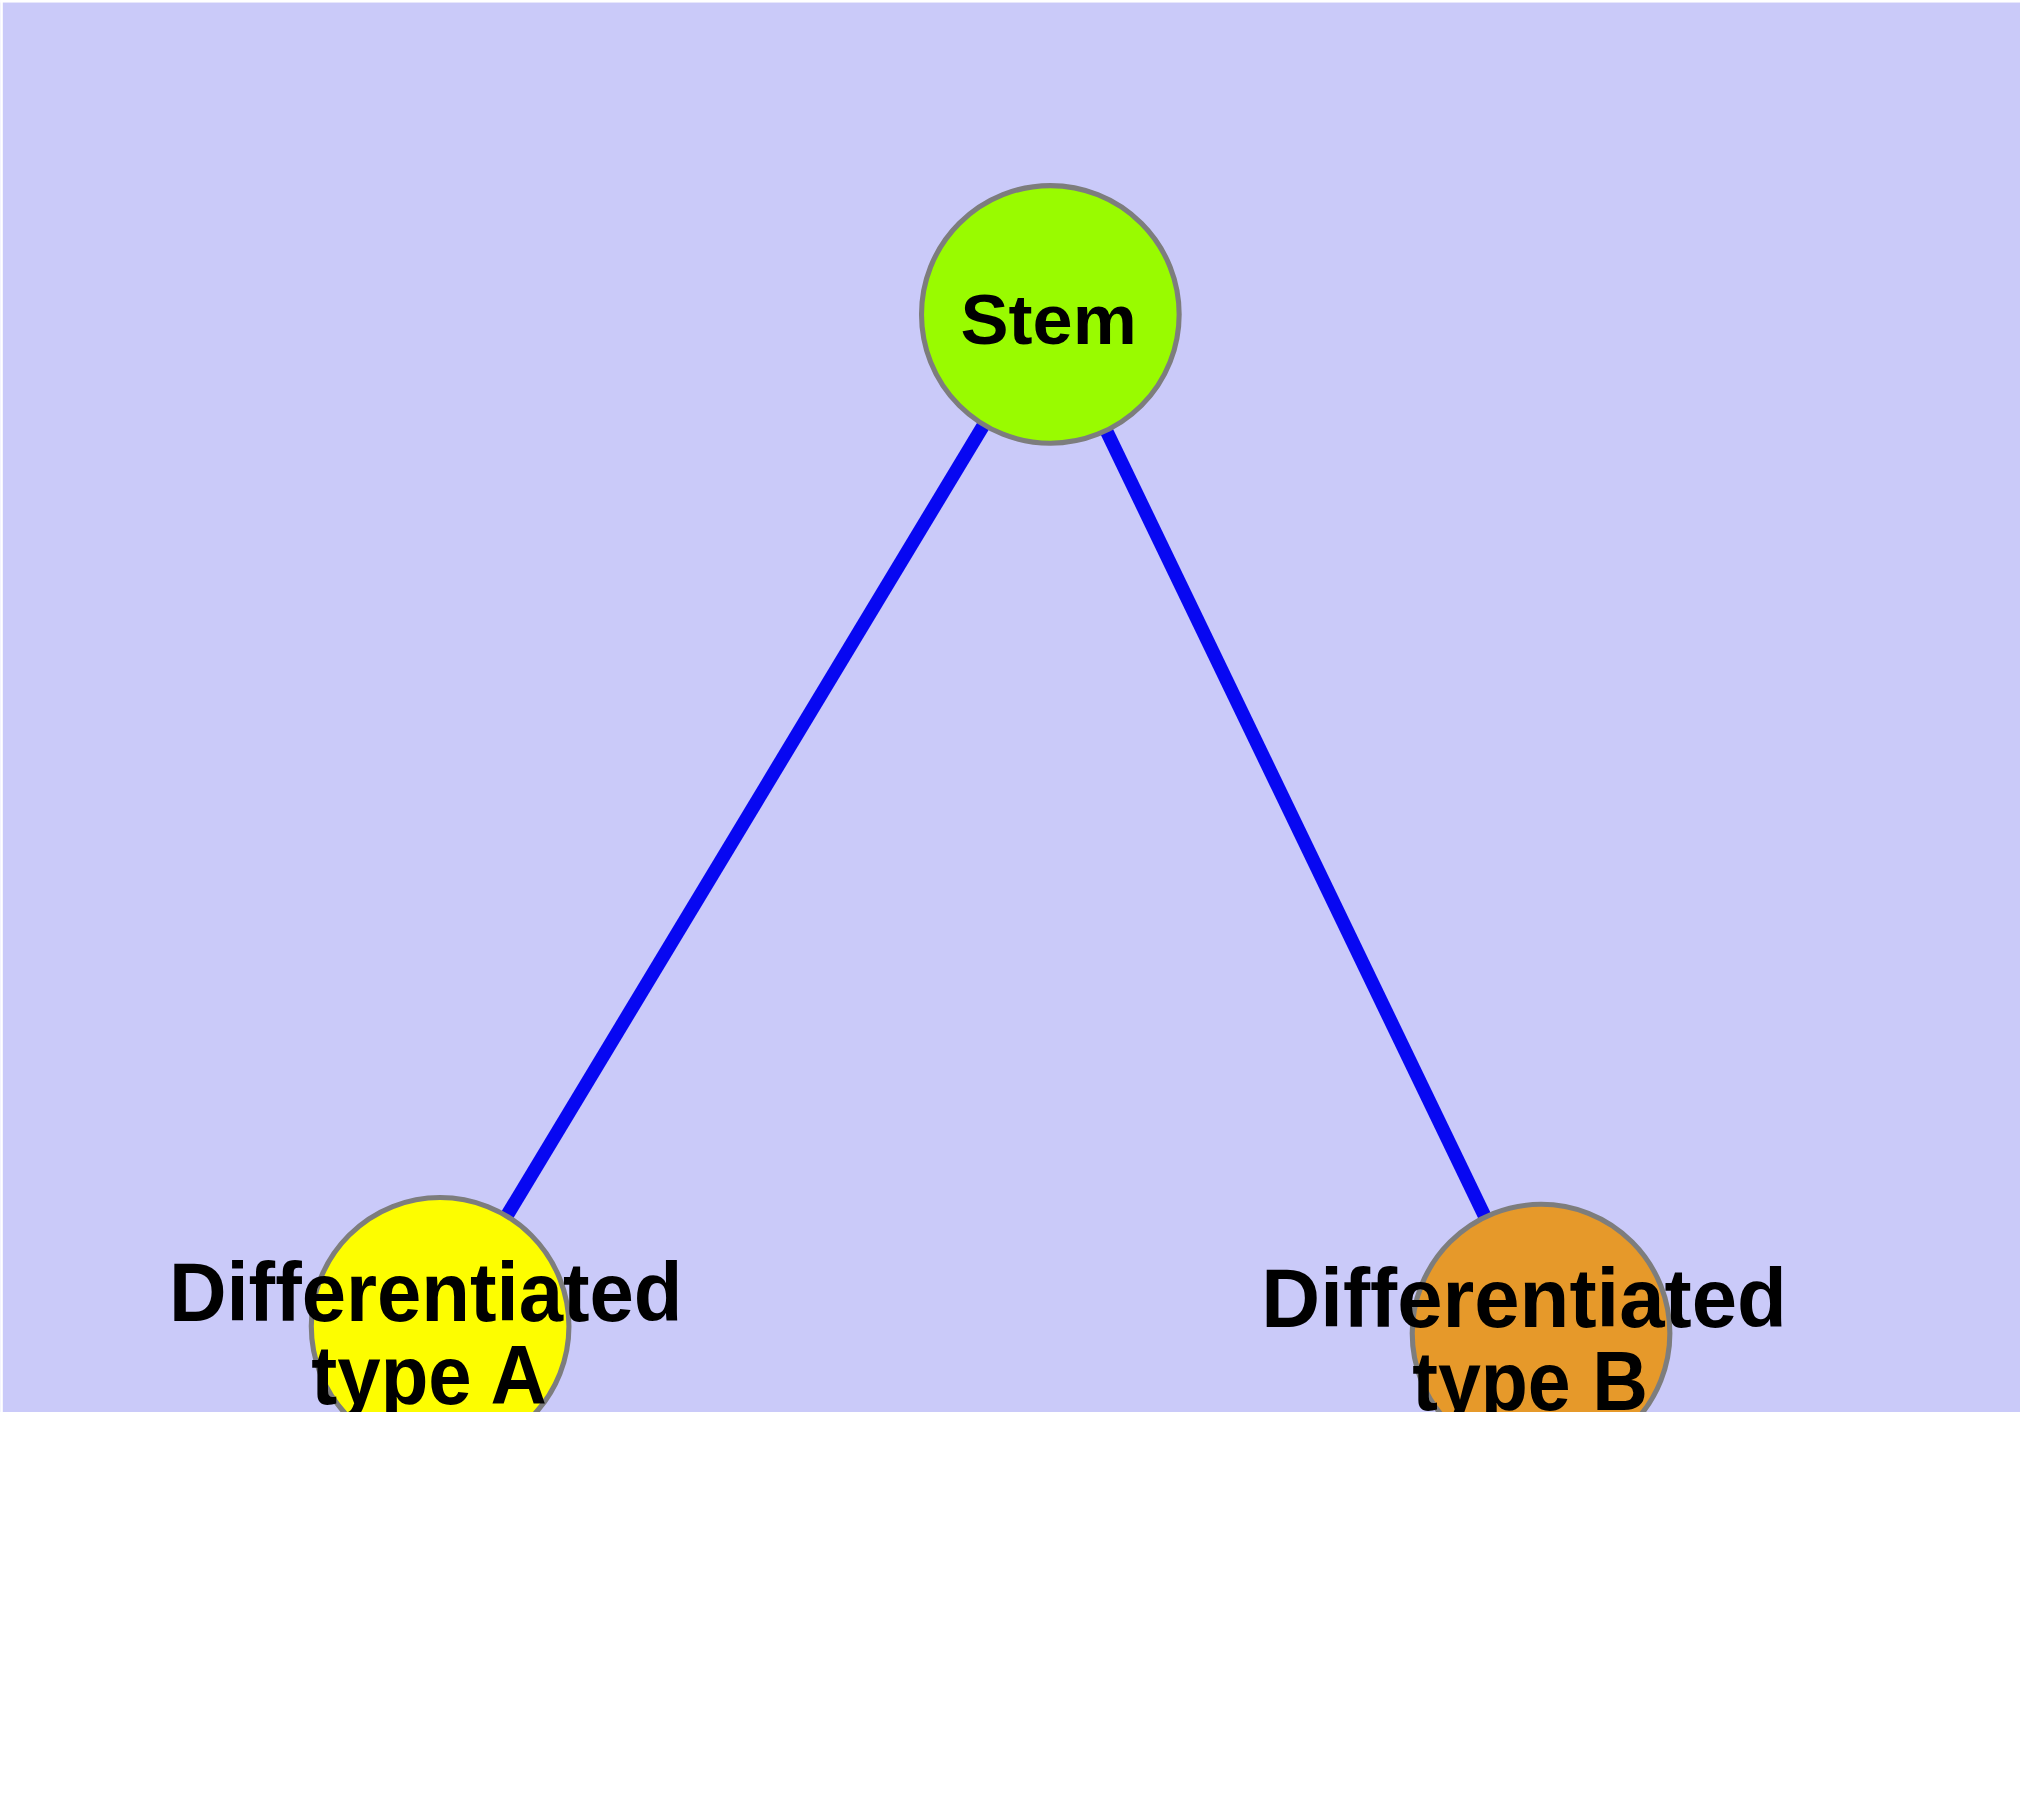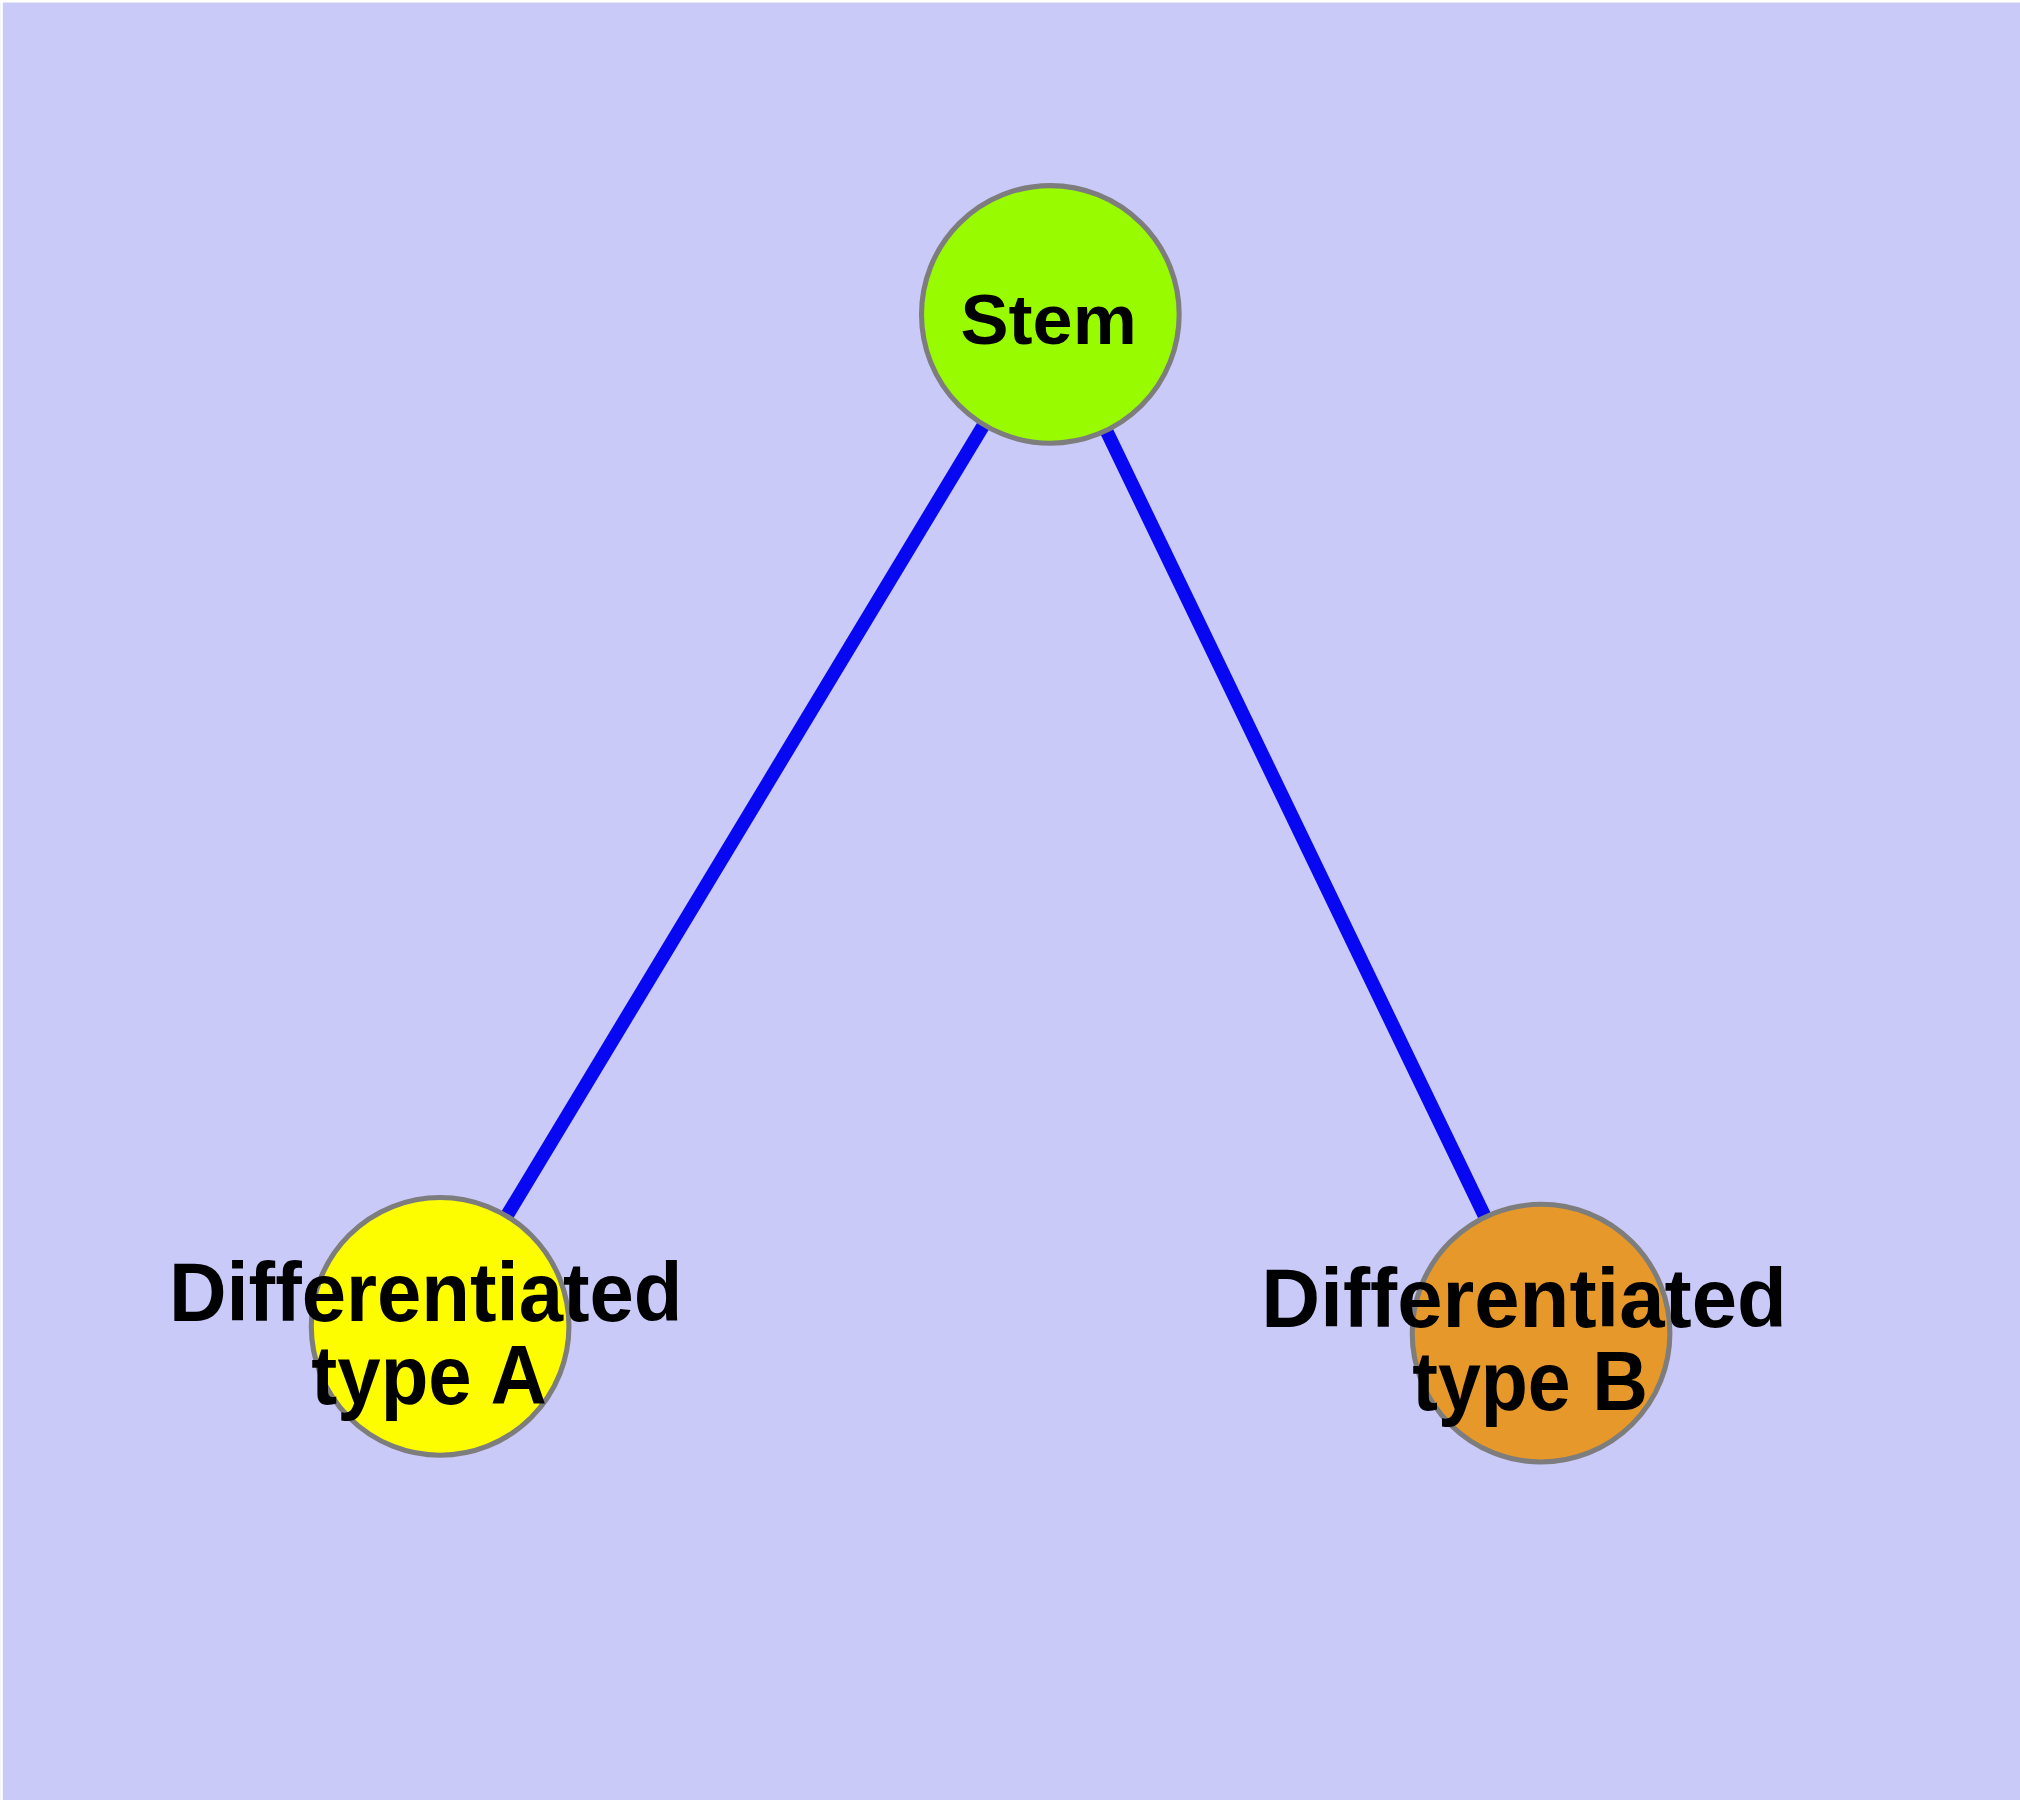--- a/index.html
+++ b/index.html
@@ -2,21 +2,21 @@
 <html style="font-size:13.6px"><head>
 <meta charset="utf-8">
 <style>
   html, body {
     margin: 0;
     padding: 0;
     background: #ffffff;
   }
   .canvas-wrap {
     width: 2021px;
-    height: 1800px;
+    height: 1412px;
     position: relative;
     font-family: "Liberation Sans", sans-serif;
   }
   svg {
     display: block;
   }
   .node-label {
     font-family: "Liberation Sans", sans-serif;
     font-weight: bold;
   }

